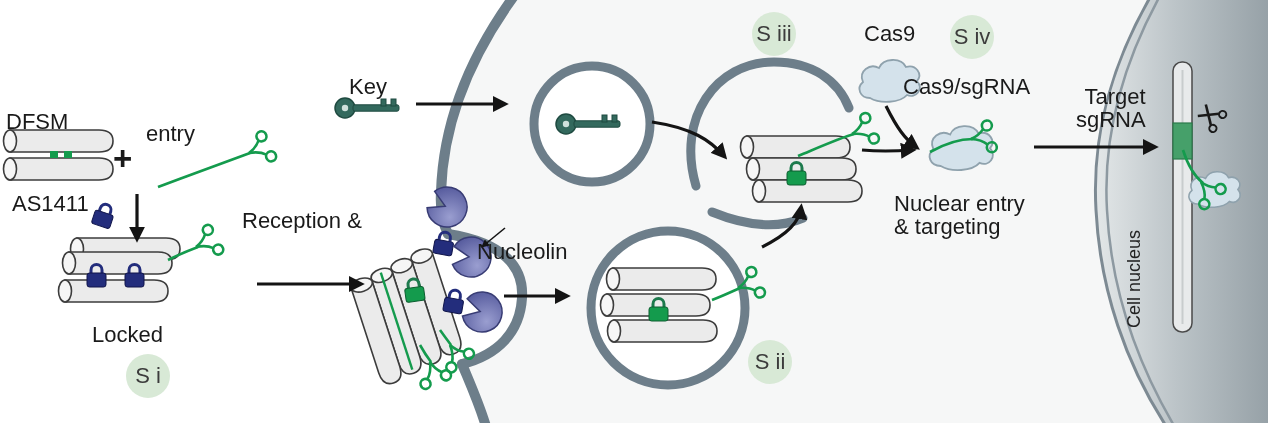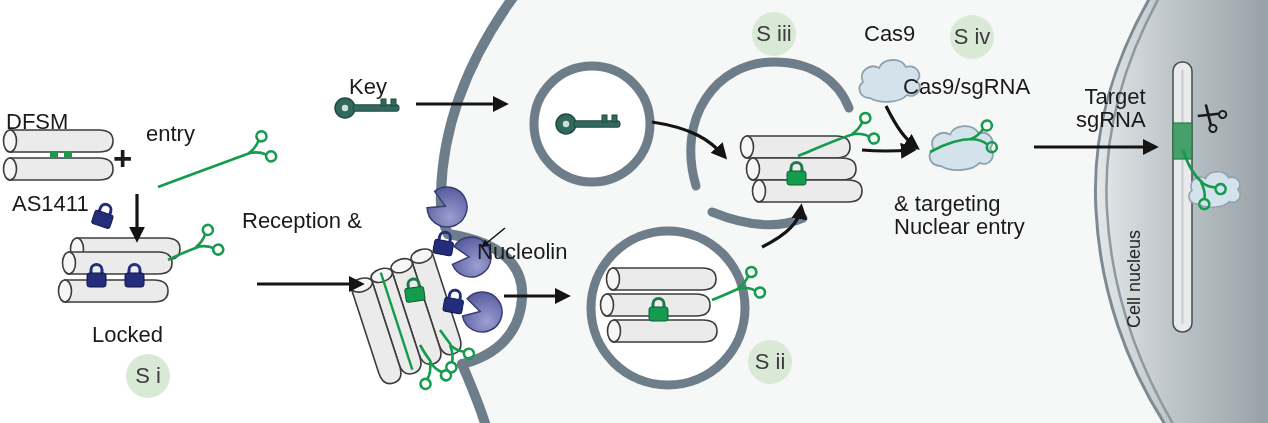--- a/index.html
+++ b/index.html
@@ -236,22 +236,22 @@
 
   <div class="lbl" style="left:349px; top:75px;">Key</div>
   <div class="lbl" style="left:477px; top:212px;margin-top:28px;">Nucleolin</div>
   <div class="lbl" style="left:864px; top:22px;">Cas9</div>
 
   <div class="lbl center" style="left:903px; top:75px; width:165px;">
     <div>Cas9/sgRNA</div>
   </div>
 
   <div class="lbl center" style="left:894px; top:192px; width:165px;">
+    <div>Nuclear entry</div>
     <div>&amp; targeting</div>
-    <div>Nuclear entry</div>
   </div>
 
   <div class="lbl" style="left:1076px; top:85px;text-align:right;">
     <div>Target</div>
     <div>sgRNA</div>
   </div>
 
   <div class="rot" style="left:1124px; top:328px;">Cell nucleus</div>
 
 </div>

